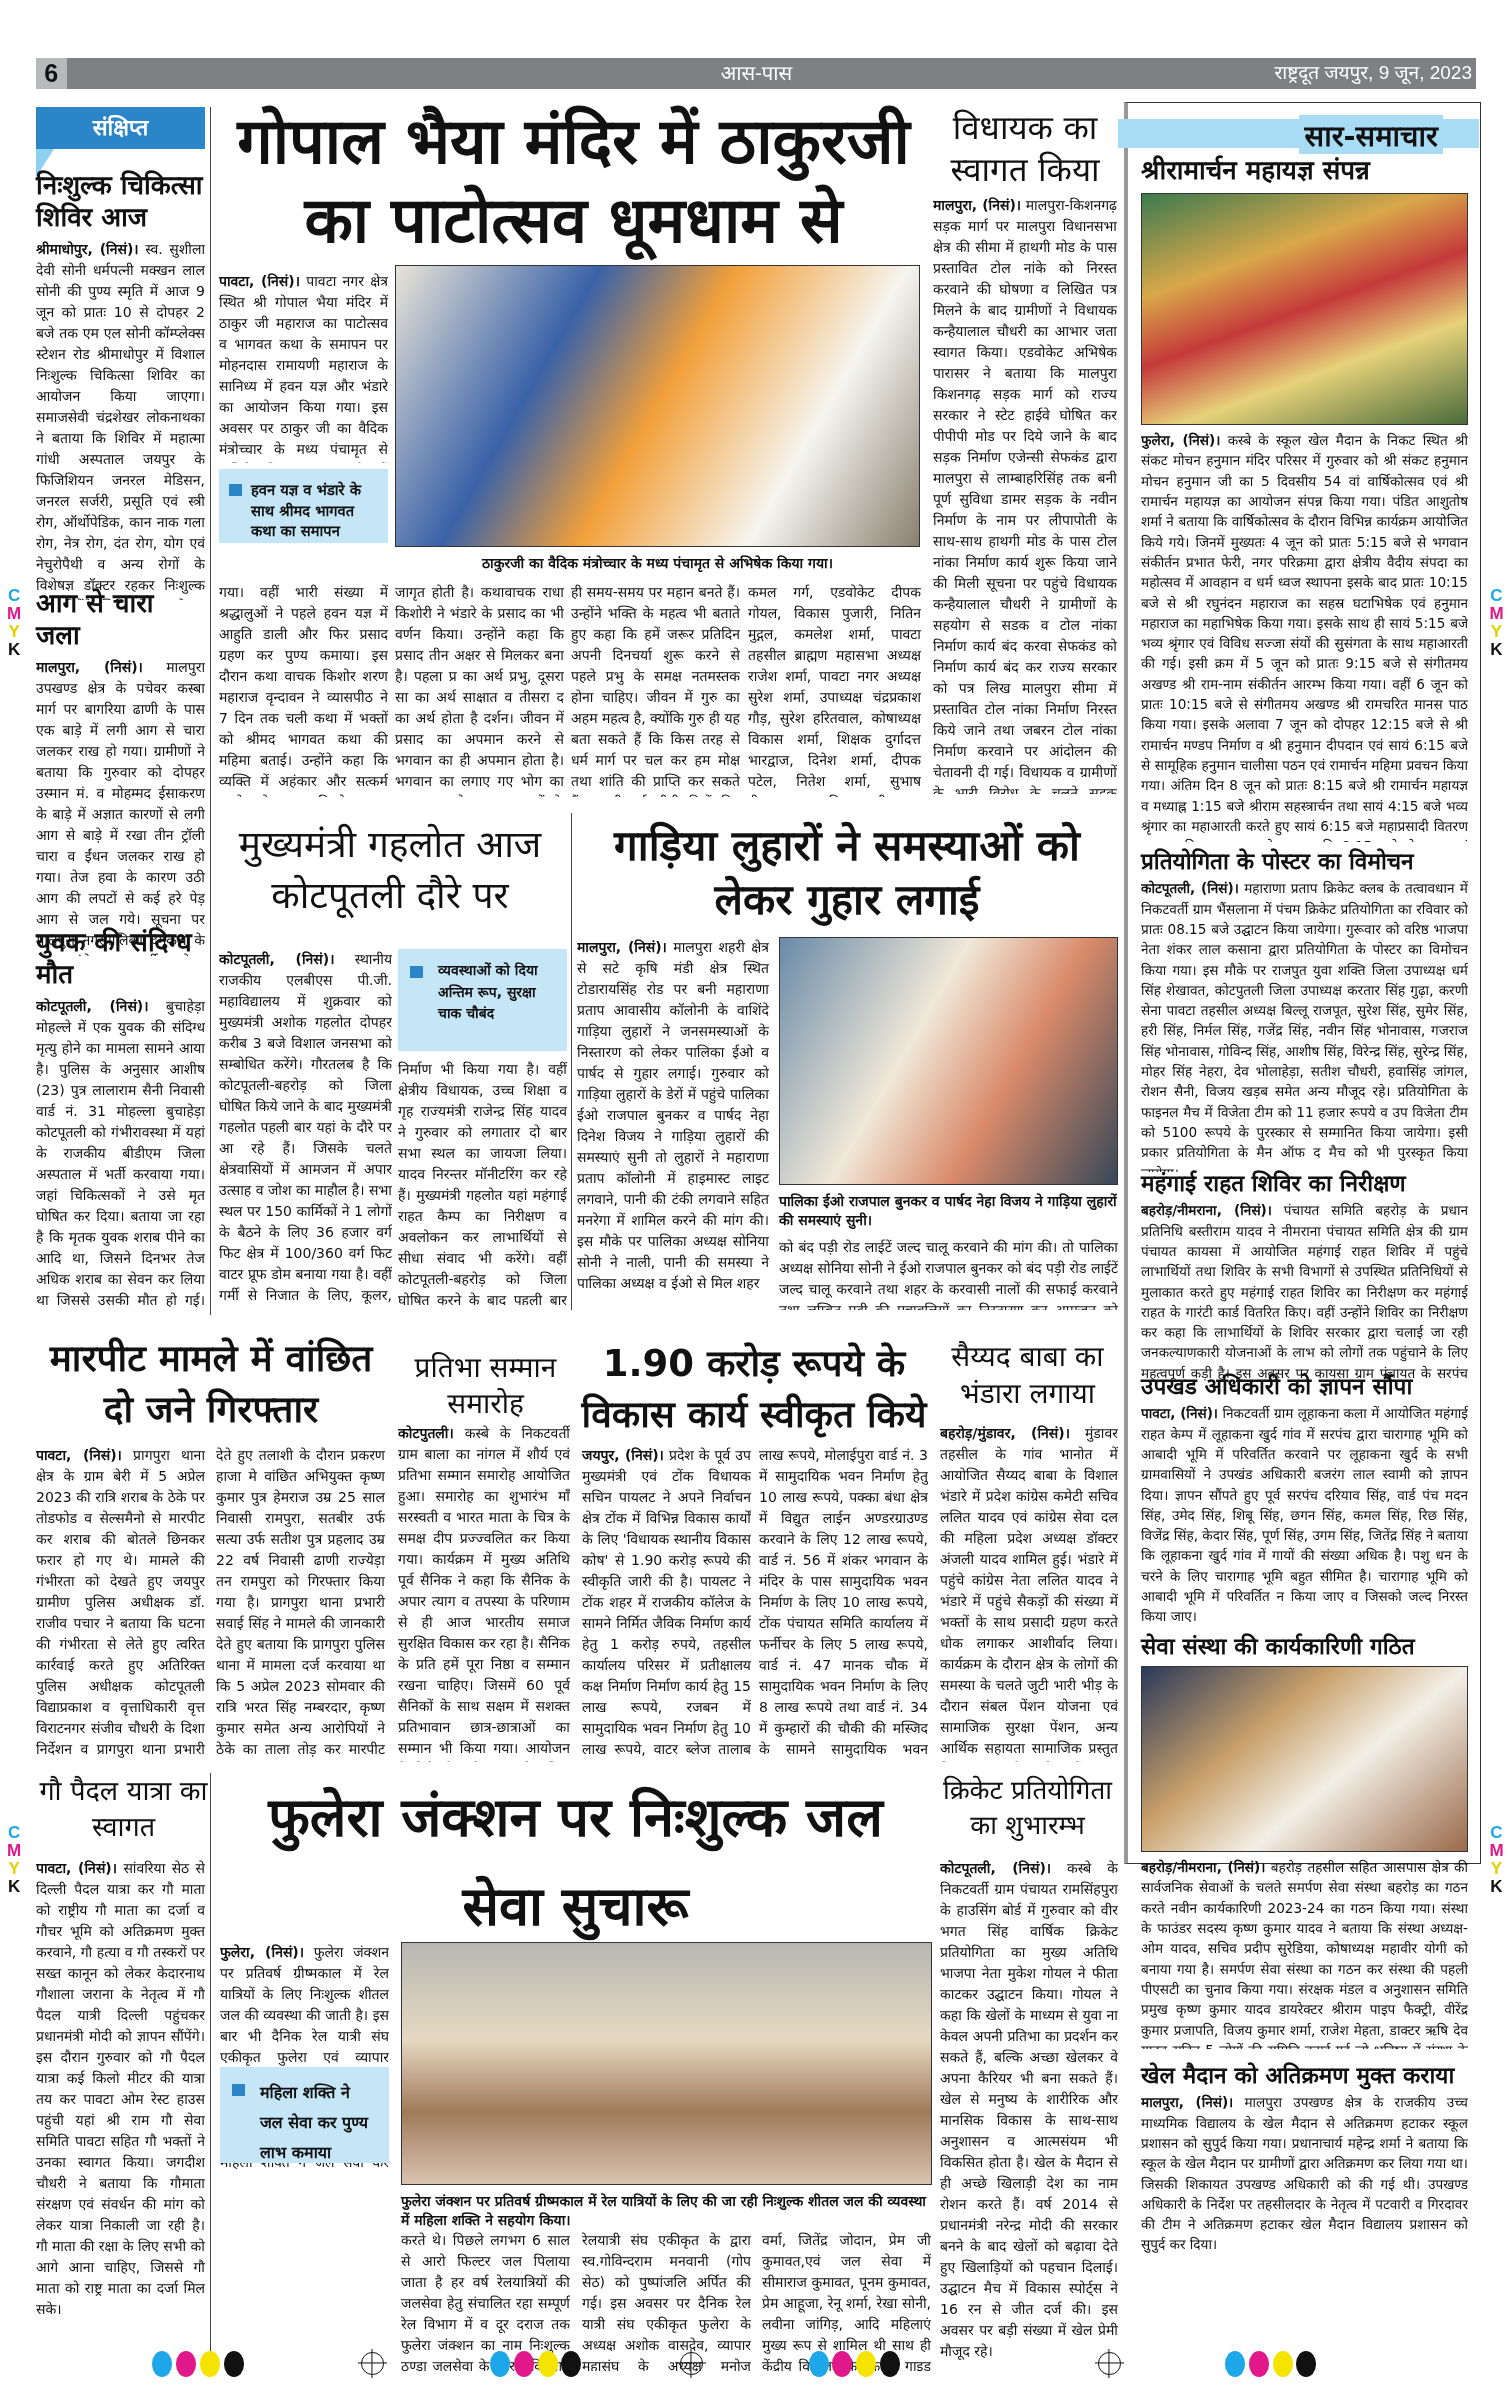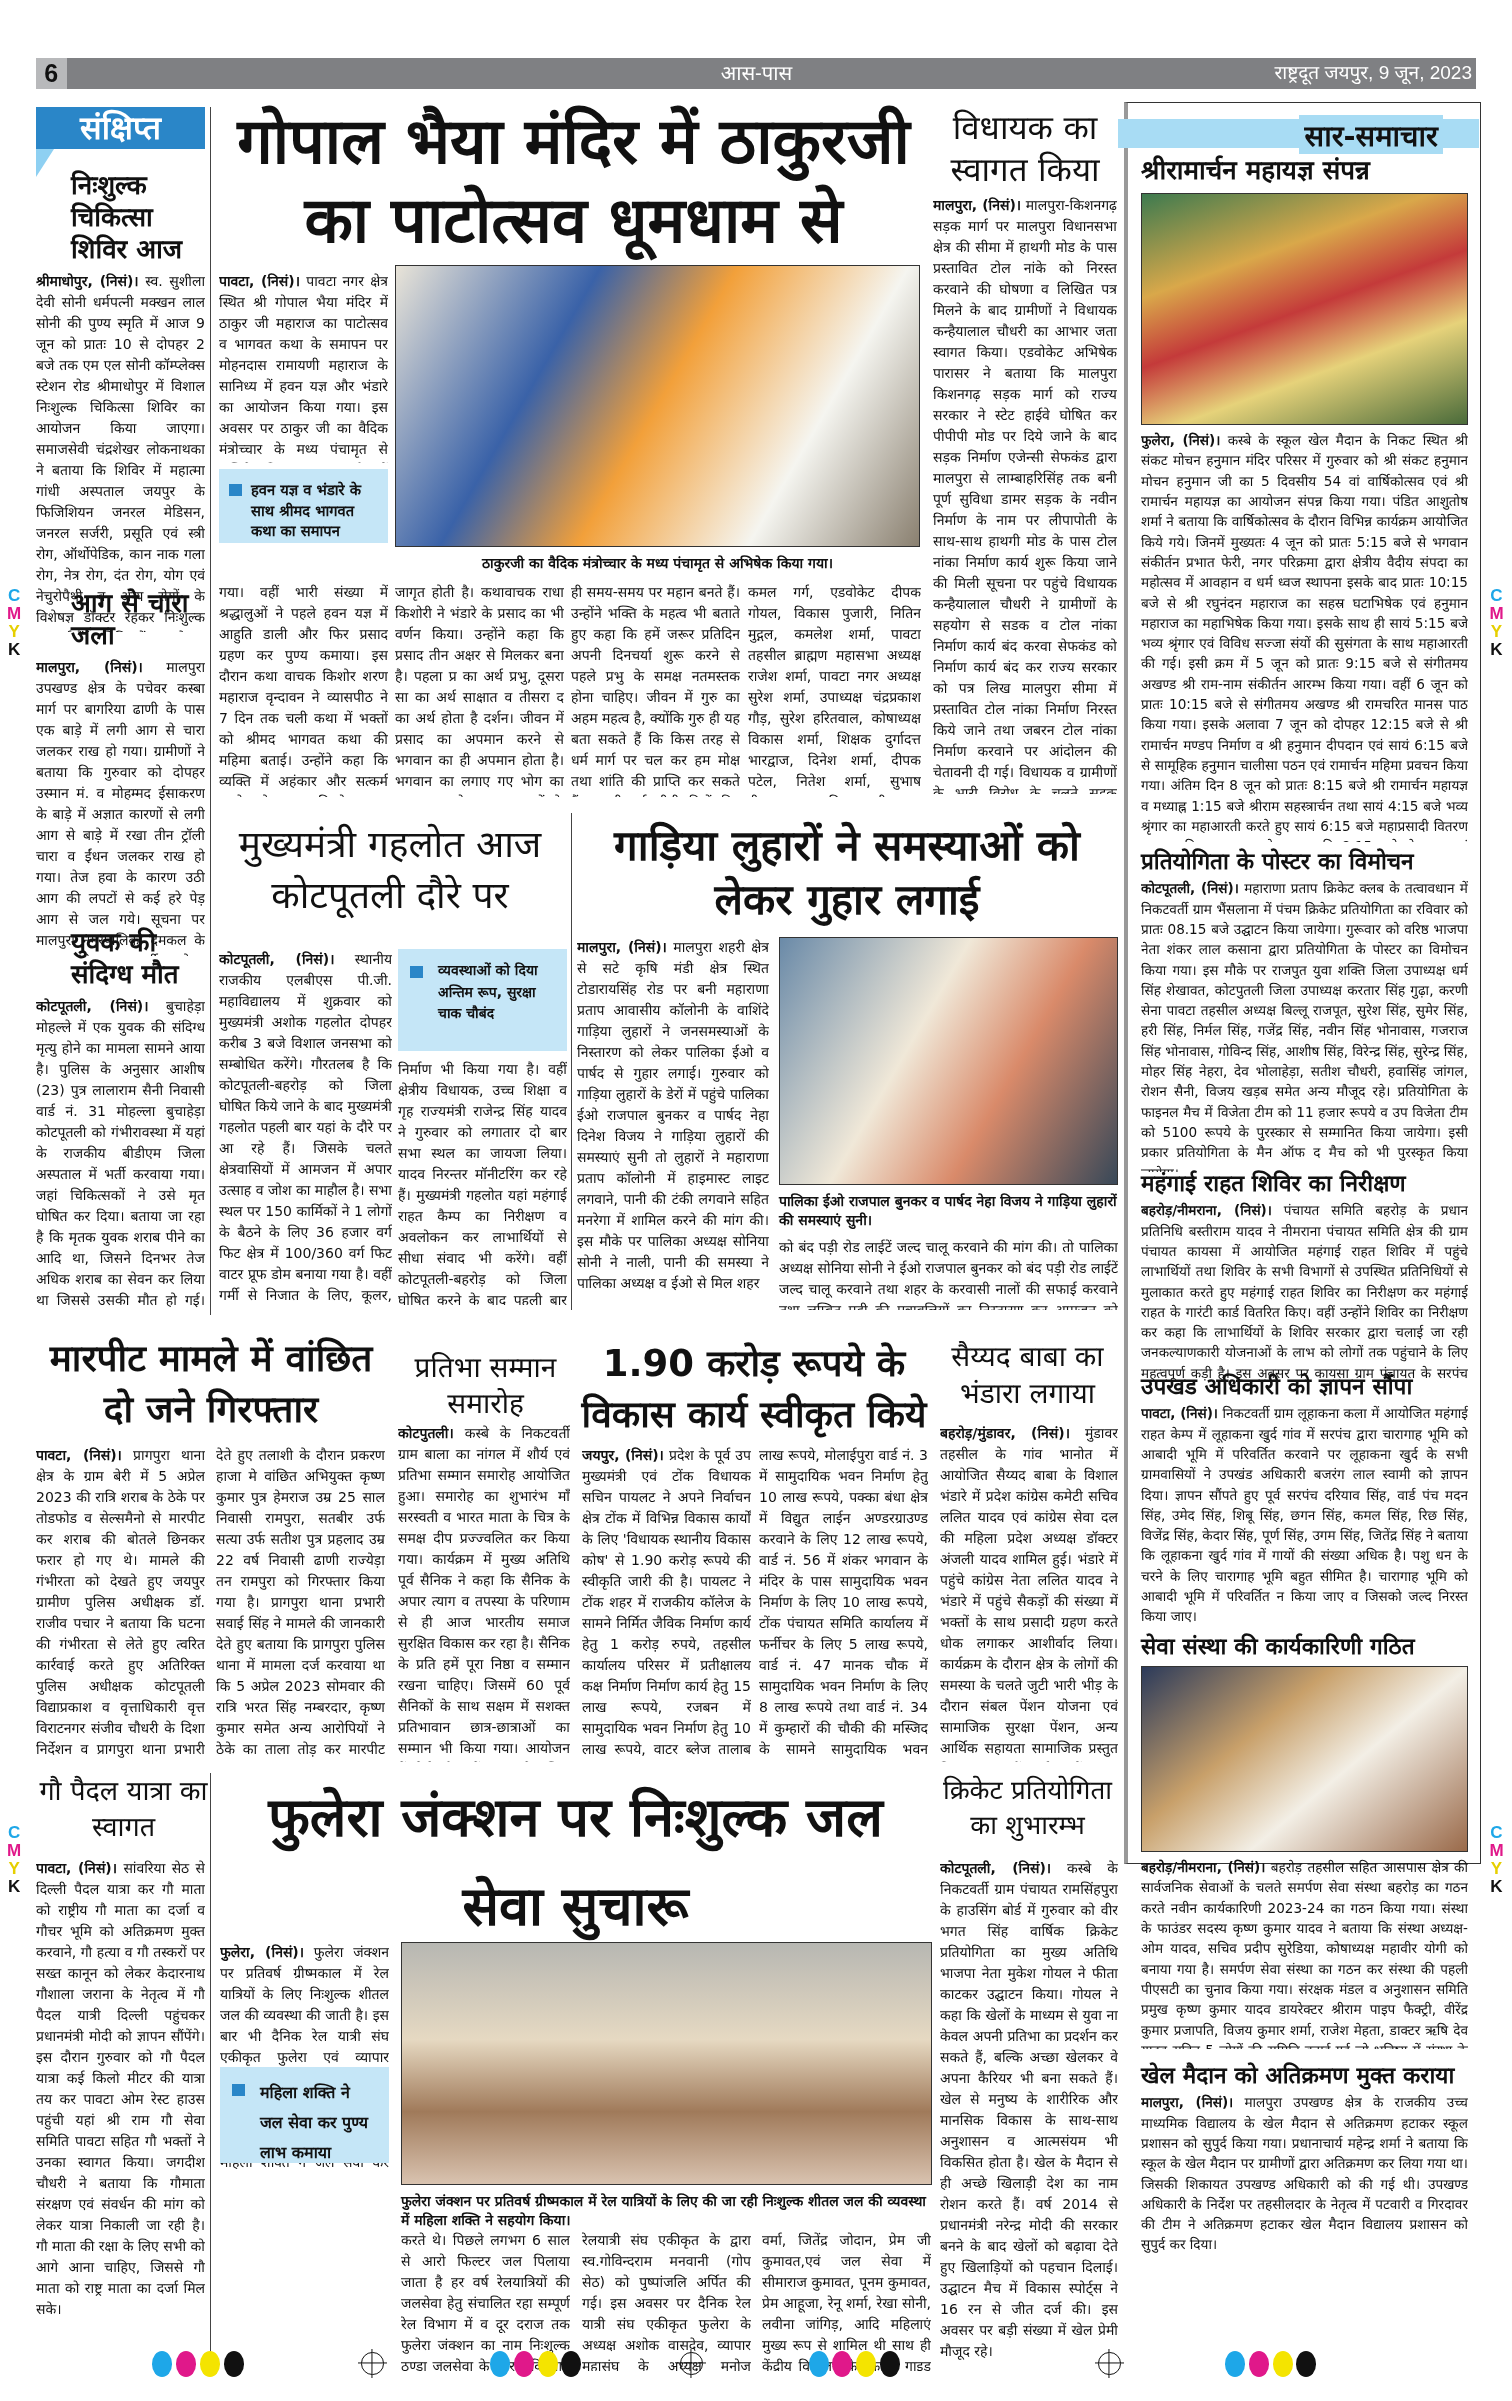--- a/index.html
+++ b/index.html
@@ -15,23 +15,23 @@
   .dateline-lead { font-weight: bold; }
   .photo { background: linear-gradient(135deg, #8aa2a6 0%, #c9b28a 35%, #e8d8c0 55%, #6e8b7e 80%, #d0c4b0 100%); border: 1.1px solid #333; }
   .photo.p2 { background: linear-gradient(160deg, #3d7a4f 0%, #d9a84a 30%, #c43a3a 50%, #e6d27a 70%, #4a6b3a 100%); }
   .photo.p3 { background: linear-gradient(120deg, #e9e4d8 0%, #3a62a8 30%, #f2a03a 50%, #f5f5f0 75%, #8a8070 100%); }
   .photo.p4 { background: linear-gradient(180deg, #b7b7b2 0%, #e6d9c2 40%, #a07a5a 70%, #d9c3b0 100%); }
   .photo.p5 { background: linear-gradient(140deg, #2b3a5a 0%, #c8a06a 35%, #f3efe6 60%, #9a6a4a 100%); }
   .photo.p6 { background: linear-gradient(120deg, #6a8aa8 0%, #f0e8d8 40%, #d98a6a 65%, #384858 100%); }
   .caption { font-size: 14px; font-weight: bold; color: #111; font-family: "DejaVu Sans", sans-serif; }
   .highlight { background: #c5e6f7; font-size: 18px; font-weight: bold; line-height: 25px; padding: 11.3px 13.6px 11.3px 40px; font-family: "DejaVu Sans", sans-serif; }
   .bullet { position: absolute; left: 12.4px; top: 17px; width: 12.4px; height: 12.4px; background: #2a86c8; }
-  .sankshipt { left: 36px; top: 107px; width: 169px; height: 42px; background: #2a86c8; color: #fff; font-size: 32px; font-weight: bold; text-align: center; line-height: 42px; font-family: "DejaVu Sans", sans-serif; }
+  .sankshipt { left: 36px; top: 107px; width: 169px; height: 42px; background: #2a86c8; color: #fff; font-size: 22px; font-weight: bold; text-align: center; line-height: 42px; font-family: "DejaVu Sans", sans-serif; }
   .sankshipt-tail { left: 36px; top: 149px; width: 0; height: 0; border-left: 18px solid #8ed0f2; border-bottom: 28px solid transparent; }
-  .side-head { font-size: 26px; font-weight: bold; line-height: 32px; font-family: "DejaVu Sans", sans-serif; margin-left: 35px; }
+  .side-head { font-size: 26px; font-weight: bold; line-height: 32px; font-family: "DejaVu Sans", sans-serif; }
   .right-box { left: 1124px; top: 102px; width: 357px; height: 1762px; border: 1.1px solid #333; border-left: 4.5px solid #999; }
   .sar-band { left: 1118px; top: 119px; width: 361px; height: 29px; background: #a8dcf4; }
   .sar-label { left: 1299px; top: 115px; font-size: 29px; font-weight: bold; color: #111; background: #a8dcf4; padding: 0 5.6px; font-family: "DejaVu Sans", sans-serif; }
   .right-head { font-size: 22.6px; font-weight: bold; font-family: "DejaVu Sans", sans-serif; line-height: 28px; }
   .right-body { font-size: 13.6px; line-height: 20.3px; text-align: justify; font-family: "DejaVu Sans", sans-serif; overflow: hidden; }
   .cmyk { font-size: 17px; font-weight: bold; text-align: center; line-height: 18px; }
   .regmark { width: 22.6px; height: 22.6px; border: 1.7px solid #111; border-radius: 50%; }
   .regmark::before { content: ""; position: absolute; left: 50%; top: -4.5px; width: 1.1px; height: 29px; background: #111; transform: translateX(-50%); }
   .regmark::after { content: ""; position: absolute; top: 50%; left: -4.5px; height: 1.1px; width: 29px; background: #111; transform: translateY(-50%); }
   .dot { width: 20.3px; height: 26px; border-radius: 50%; }

